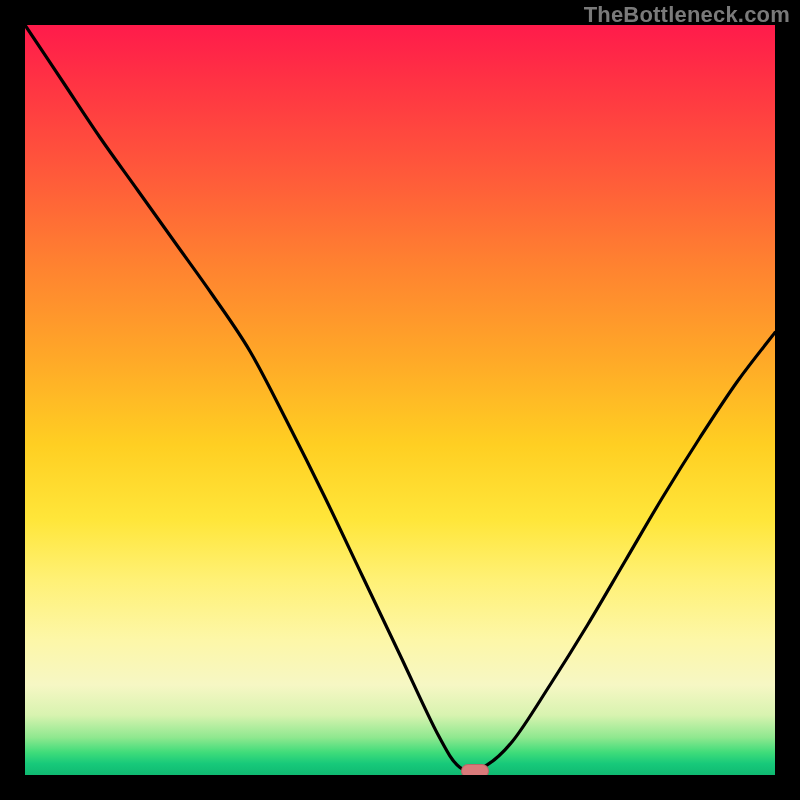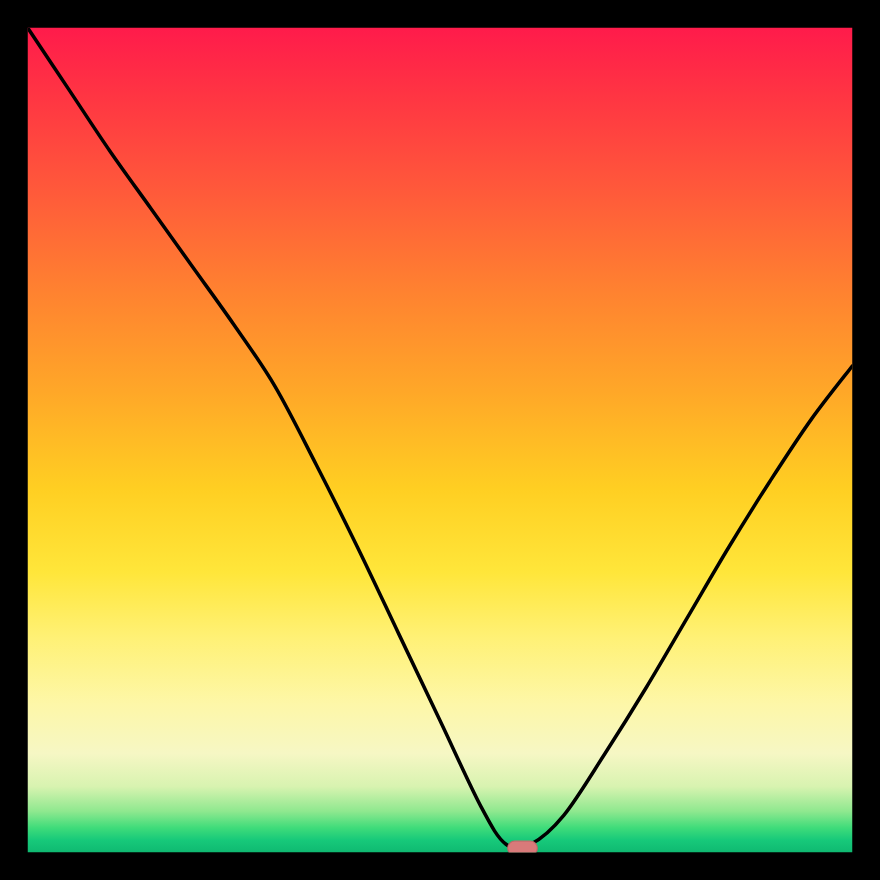--- a/index.html
+++ b/index.html
@@ -68,20 +68,21 @@
     border-radius: 7px;
     background: #d97a7a;
     box-shadow: 0 0 0 1px rgba(0,0,0,0.15) inset;
   }
 </style>
 </head>
 <body>
 
 <div class="frame">
 
+  <div class="watermark">TheBottleneck.com</div>
 
   <div class="plot-area">
     <div class="gradient"></div>
 
     <svg class="curve" viewBox="0 0 750 750" preserveAspectRatio="none">
       <path id="curve-path" fill="none" stroke="#000" stroke-width="3.2" stroke-linejoin="round" stroke-linecap="round" d="M 0.00 0.00 C 6.25 9.37, 25.00 37.50, 37.50 56.25 C 50.00 75.00, 62.50 94.38, 75.00 112.50 C 87.50 130.63, 100.00 147.50, 112.50 165.00 C 125.00 182.50, 137.50 200.00, 150.00 217.50 C 162.50 235.00, 175.00 251.88, 187.50 270.00 C 200.00 288.13, 212.50 305.00, 225.00 326.25 C 237.50 347.50, 250.00 373.13, 262.50 397.50 C 275.00 421.88, 287.50 446.88, 300.00 472.50 C 312.50 498.13, 325.00 525.00, 337.50 551.25 C 350.00 577.50, 362.50 603.75, 375.00 630.00 C 387.50 656.25, 402.50 690.00, 412.50 708.75 C 422.50 727.50, 427.50 736.88, 435.00 742.50 C 442.50 748.13, 448.75 746.88, 457.50 742.50 C 466.25 738.13, 476.25 730.00, 487.50 716.25 C 498.75 702.50, 512.50 679.38, 525.00 660.00 C 537.50 640.63, 550.00 620.63, 562.50 600.00 C 575.00 579.38, 587.50 557.50, 600.00 536.25 C 612.50 515.00, 625.00 493.13, 637.50 472.50 C 650.00 451.88, 662.50 431.88, 675.00 412.50 C 687.50 393.13, 700.00 373.75, 712.50 356.25 C 725.00 338.75, 743.75 315.63, 750.00 307.50"></path>
     </svg>
 
     <div class="marker" id="marker" style="left: 436px; top: 738.5px; background: rgb(217, 122, 122);"></div>
   </div>

